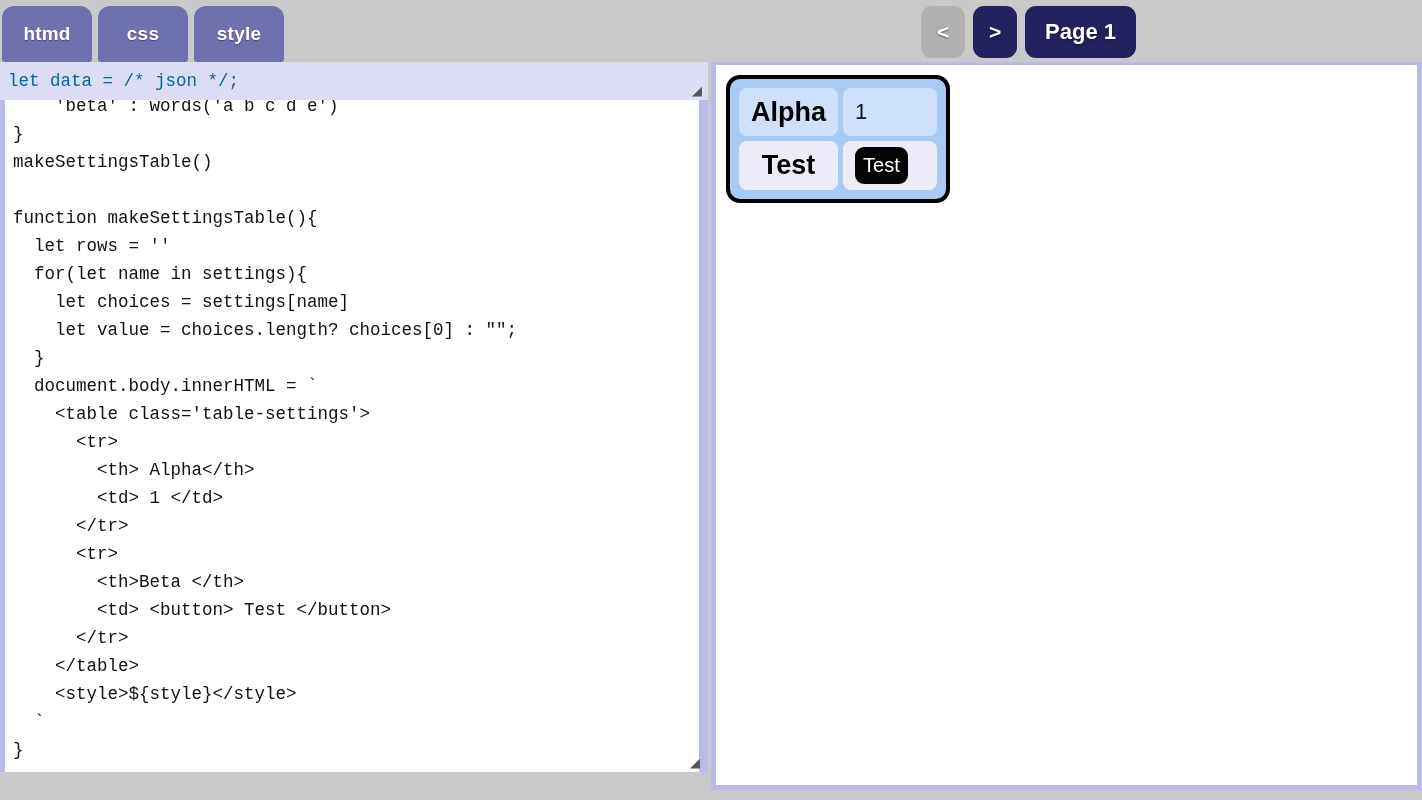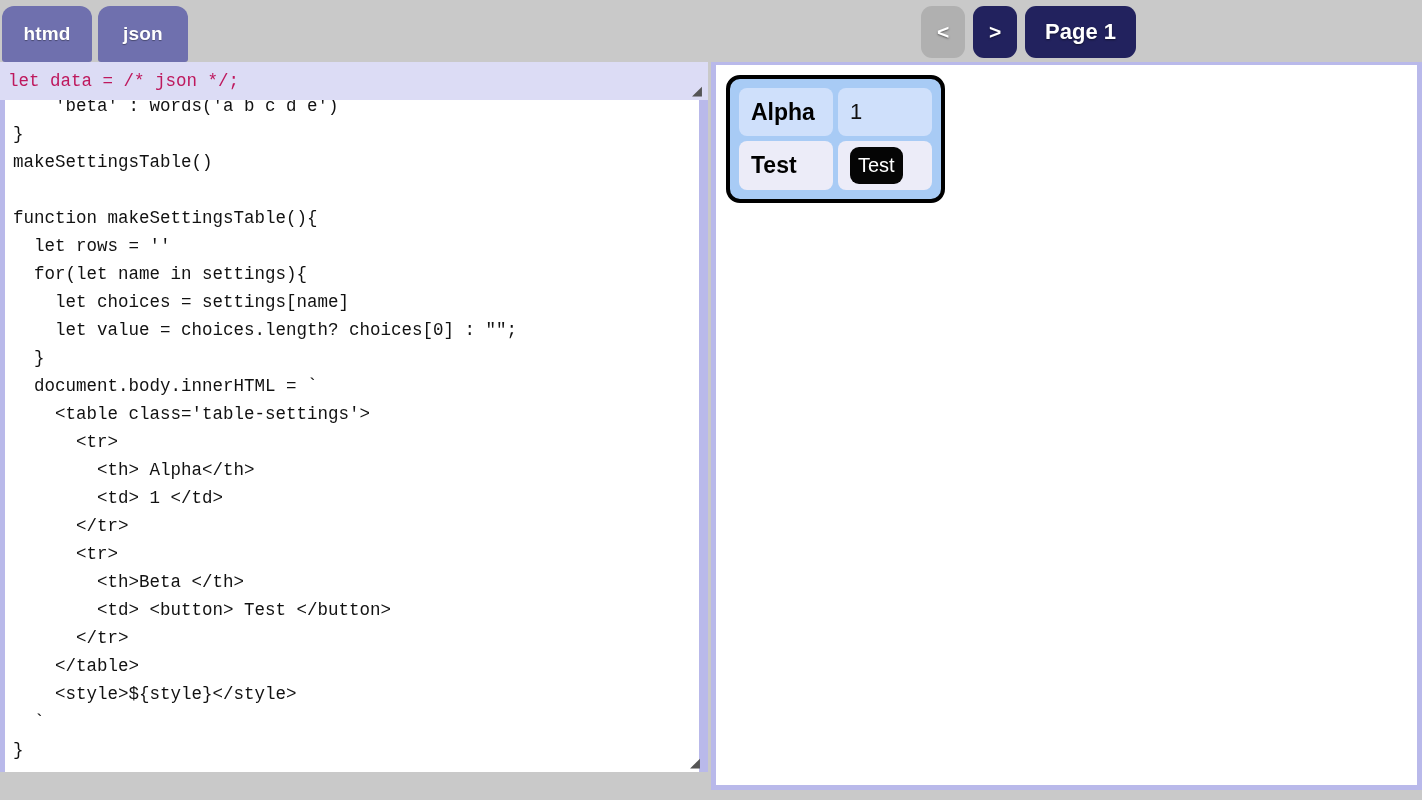--- a/index.html
+++ b/index.html
@@ -111,21 +111,21 @@
   #head-area {
     box-sizing: border-box;
     position: absolute;
     left: 0; top: 0;
     width: 708px;
     height: 38px;
     background: #dcdcf5;
     border: none;
     outline: none;
     resize: none;
-    color: #be185d;
+    color: #0369a1;
     font-family: "Liberation Mono", monospace;
     font-size: 17.5px;
     line-height: 28px;
     padding: 5px 20px 0 8px;
     white-space: pre;
     overflow: hidden;
   }
   #head-grip {
     position: absolute;
     left: 692px; top: 22px;
@@ -209,24 +209,24 @@
   }
   .table-settings tr:nth-child(1) th,
   .table-settings tr:nth-child(1) td {
     background: #cfe0fb;
   }
   .table-settings tr:nth-child(2) th,
   .table-settings tr:nth-child(2) td {
     background: #ececf8;
   }
   .table-settings th {
-    font-size: 23px;
+    font-size: 27px;
     font-weight: bold;
     color: #000000;
-    text-align: left;
+    text-align: center;
   }
   .table-settings td {
     font-size: 22px;
     font-weight: normal;
     color: #111111;
     text-align: left;
   }
   .cell-btn {
     background: #050505;
     color: #ffffff;
@@ -247,21 +247,22 @@
     background: #c9c9c9;
   }
 </style>
 </head>
 <body>
 
 <div id="topbar">
 
   <div id="tabstrip">
     <button class="tab">htmd</button>
-    <button class="tab">json</button>
+    <button class="tab">css</button>
+    <button class="tab">style</button>
   </div>
 
   <div id="pagenav">
     <button class="navbtn disabled">&lt;</button>
     <button class="navbtn">&gt;</button>
     <button class="navbtn page">Page 1</button>
   </div>
 
 </div>
 

